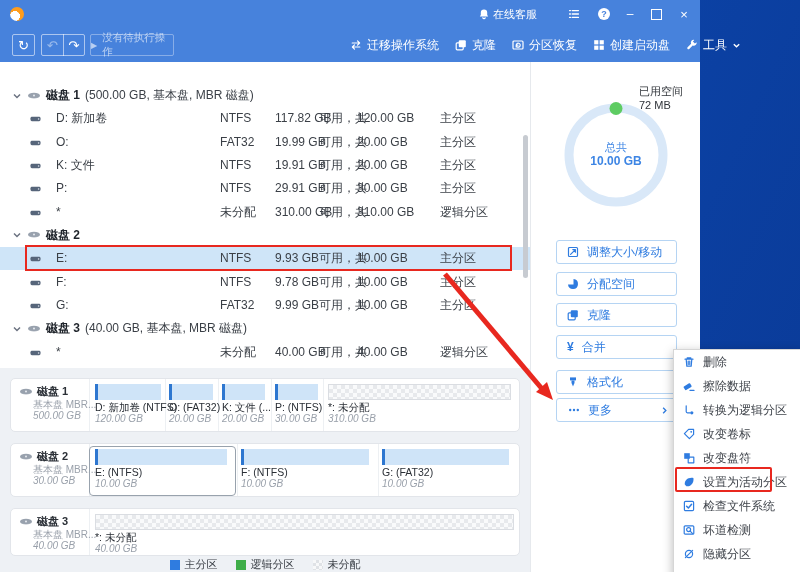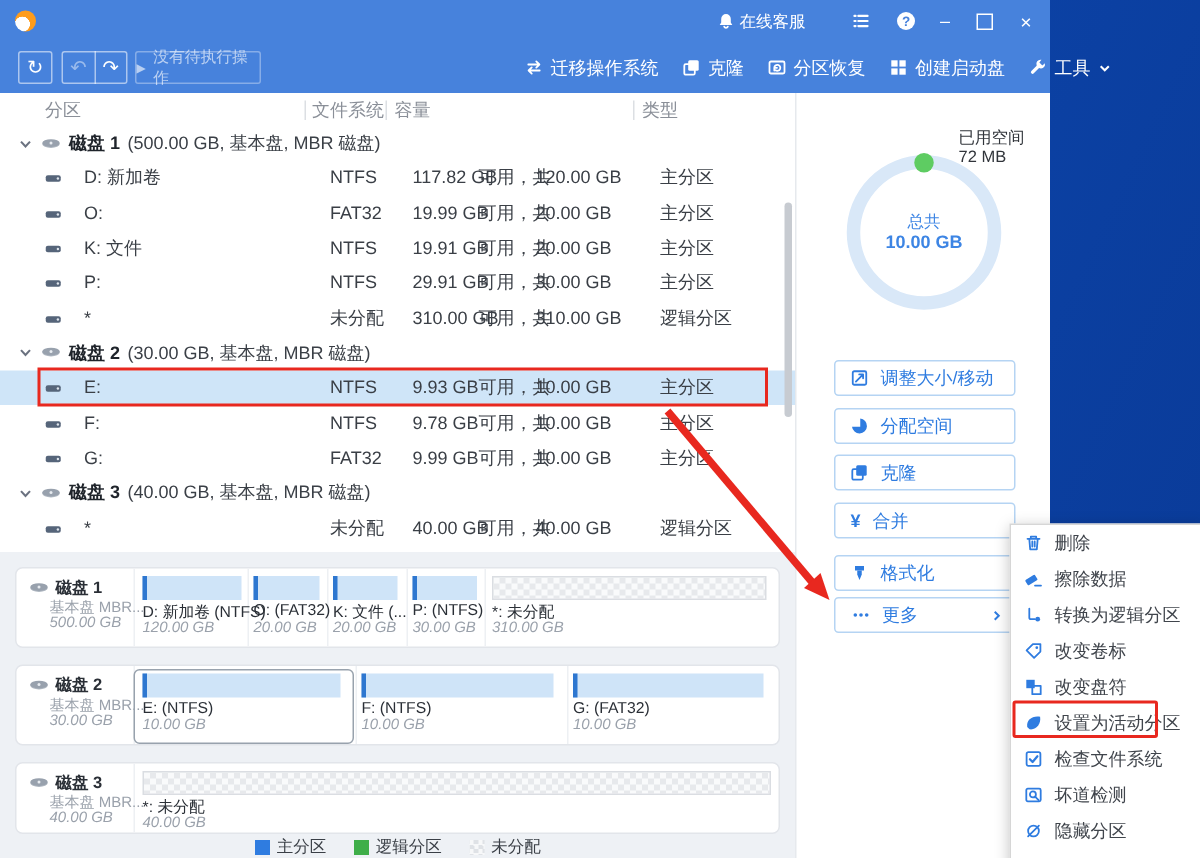--- a/index.html
+++ b/index.html
@@ -180,29 +180,20 @@
             <span class="ic">
               <svg width="9" height="9" viewBox="0 0 10 10" fill="none" stroke="currentColor" stroke-width="1.5">
                 <path d="M2 3.5 L5 6.5 L8 3.5"></path>
               </svg>
             </span>
           </div>
         </div>
     </div>
 
     <div class="left-pane">
-      <div class="thead">
-        <span style="left:30px">分区</span>
-        <span style="left:208px">文件系统</span>
-        <span style="left:263px">容量</span>
-        <span style="left:428px">类型</span>
-        <span class="hsep" style="left:203px"></span>
-        <span class="hsep" style="left:257px"></span>
-        <span class="hsep" style="left:422px"></span>
-      </div>
       <div id="tree">
           <div class="trow drow" style="top: 22px;">
             <span class="ic">
               <svg width="10" height="10" viewBox="0 0 10 10" fill="none" stroke="#6b7280" stroke-width="1.4">
                 <path d="M2 3.4 L5 6.6 L8 3.4"></path>
               </svg>
             </span>
             <span class="ic">
               <svg width="14" height="12" viewBox="0 0 14 12">
                 <ellipse cx="7" cy="6" rx="5.8" ry="2.6" fill="#aeb6c0"></ellipse>
@@ -290,21 +281,20 @@
               </svg>
             </span>
             <span class="ic">
               <svg width="14" height="12" viewBox="0 0 14 12">
                 <ellipse cx="7" cy="6" rx="5.8" ry="2.6" fill="#aeb6c0"></ellipse>
                 <ellipse cx="7" cy="5.4" rx="5.8" ry="2.6" fill="#98a1ad"></ellipse>
                 <circle cx="7" cy="5.4" r="1" fill="#e7ebf0"></circle>
               </svg>
             </span>
             <span class="dname">磁盘 2</span>
-            <span class="dinfo">(30.00 GB, 基本盘, MBR 磁盘)</span>
           </div>
           <div class="trow sel" style="top: 185.31px;">
             <span class="ic" style="position: absolute; left: 30px; top: 6px;">
               <svg width="11" height="12" viewBox="0 0 11 12">
                 <rect x="0.5" y="3.8" width="10" height="4.4" rx="1.4" fill="#56657a"></rect>
                 <circle cx="8.6" cy="6" r="0.8" fill="#dfe5ec"></circle>
               </svg>
             </span>
             <span class="abspan" style="left: 44px;">E:</span>
             <span class="abspan" style="left: 208px;">NTFS</span>

